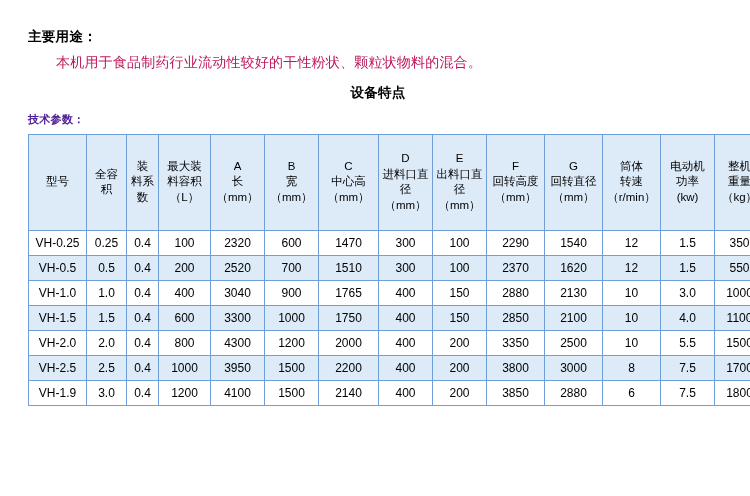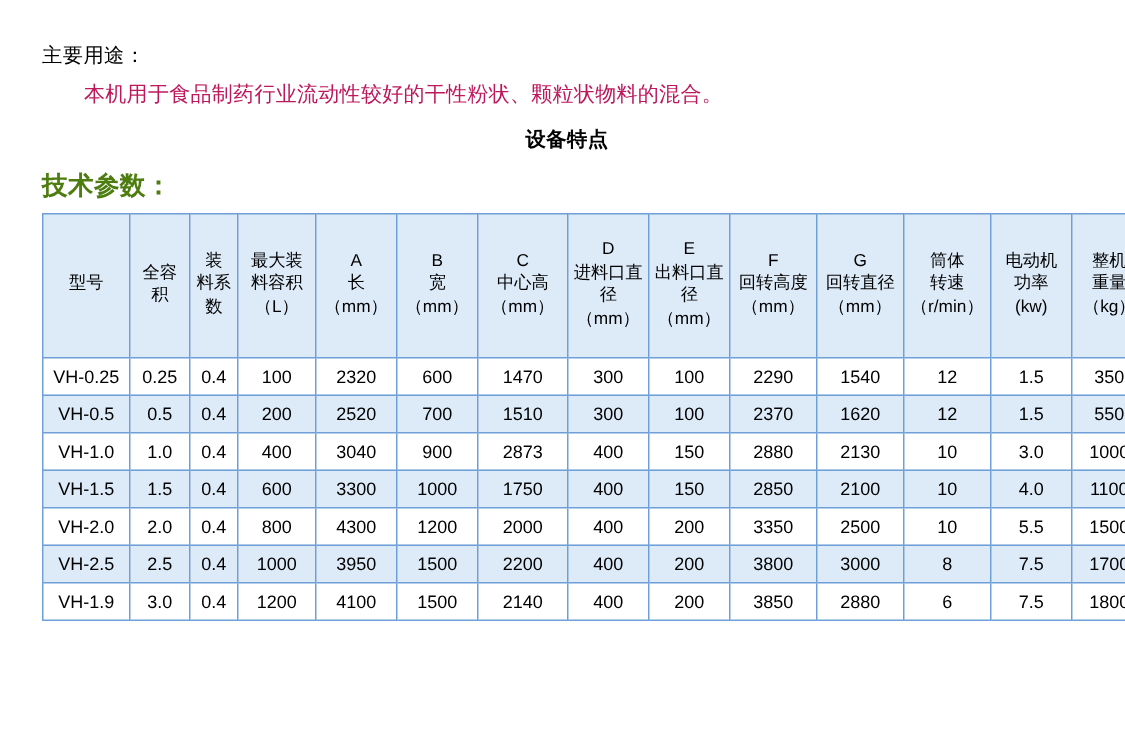--- a/index.html
+++ b/index.html
@@ -14,38 +14,38 @@
   .page {
     width: 750px;
     height: 496px;
     position: relative;
     padding: 26px 22px 0 28px;
     background: #ffffff;
   }
   .section-head {
     font-size: 13.5px;
     color: #000;
-    font-weight: normal;
+    font-weight: bold;
     line-height: 1.6;
     margin: 0 0 2px 0;
     letter-spacing: 0.3px;
   }
   .section-head.light { font-weight: bold; text-align: center; }
   .para {
     font-size: 14px;
     color: #be185d;
     line-height: 1.75;
     margin: 0 0 8px 0;
     text-indent: 28px;
     letter-spacing: 0.2px;
   }
   .tech-title {
-    font-size: 17px;
+    font-size: 11px;
     font-weight: bold;
-    color: #4d7c0f;
+    color: #4c1d95;
     margin: 8px 0 7px 0;
     letter-spacing: 0.3px;
   }
   table.spec {
     border-collapse: collapse;
     width: 700px;
     table-layout: fixed;
     font-size: 11.5px;
     color: #000;
   }
@@ -221,21 +221,21 @@
         <td>1.5</td>
         <td>550</td>
       </tr>
       <tr class="odd">
         <td class="model">VH-1.0</td>
         <td>1.0</td>
         <td>0.4</td>
         <td>400</td>
         <td>3040</td>
         <td>900</td>
-        <td>2873</td>
+        <td>1765</td>
         <td>400</td>
         <td>150</td>
         <td>2880</td>
         <td>2130</td>
         <td>10</td>
         <td>3.0</td>
         <td>1000</td>
       </tr>
       <tr class="even">
         <td class="model">VH-1.5</td>

